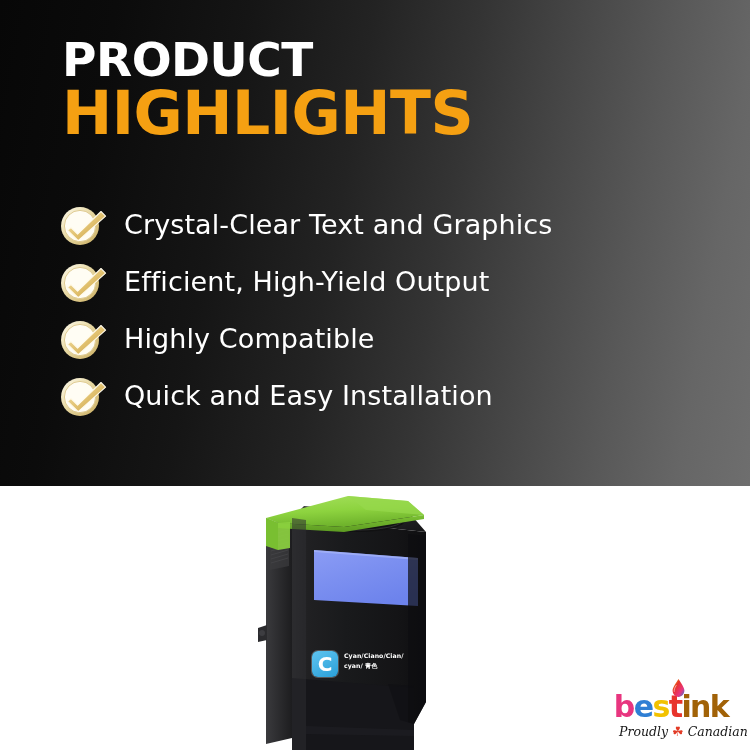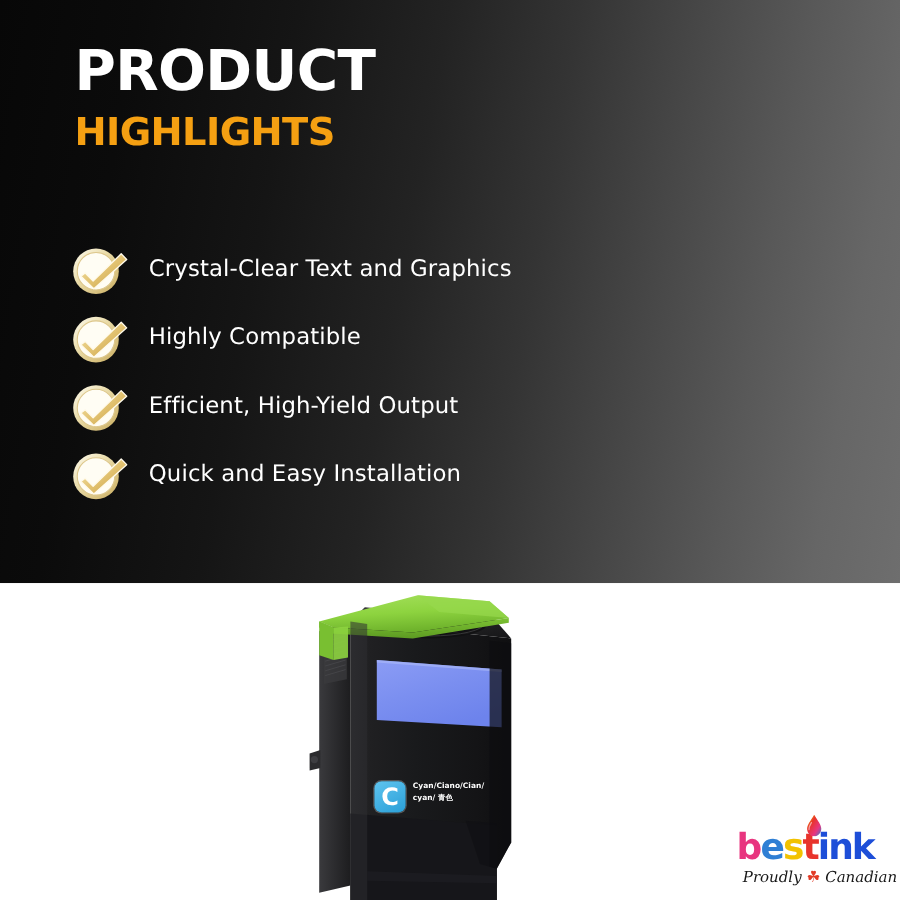--- a/index.html
+++ b/index.html
@@ -44,24 +44,23 @@
     display:block;
     font-family:"DejaVu Sans", sans-serif;
     font-weight:bold;
     font-size:47px;
     letter-spacing:-0.5px;
     color:#ffffff;
     white-space:nowrap;
   }
   .title-line2 {
     display:block;
-    margin-top:11px;
-    font-family:"DejaVu Sans", sans-serif;
-    font-weight:bold;
-    font-size:32px;
+    font-family:"DejaVu Sans", sans-serif;
+    font-weight:bold;
+    font-size:60px;
     letter-spacing:-0.5px;
     color:#f5a012;
     white-space:nowrap;
   }
 
   
   .features {
     position:absolute;
     left:60px; top:196px;
     width:650px;
@@ -75,21 +74,21 @@
   }
   .feature-icon {
     position:relative;
     flex:0 0 auto;
     width:48px; height:44px;
     margin-right:16px;
   }
   .feature-icon svg { display:block; width:48px; height:44px; }
   .feature-label {
     font-family:"DejaVu Sans", sans-serif;
-    font-size:19px;
+    font-size:27px;
     font-weight:400;
     color:#ffffff;
     letter-spacing:0.1px;
     white-space:nowrap;
     line-height:1;
   }
 
   
   .product-area {
     position:absolute;
@@ -147,21 +146,21 @@
     font-weight:bold;
     font-size:30px;
     letter-spacing:-1.6px;
     line-height:1;
     white-space:nowrap;
   }
   .brand-word .l-b { color:#e8357f; }
   .brand-word .l-e { color:#2f7fd4; }
   .brand-word .l-s { color:#f2c200; }
   .brand-word .l-t { color:#e8342c; }
-  .brand-word .l-ink { color:#1d4ed8;margin-top:41px; }
+  .brand-word .l-ink { color:#a16207;margin-top:41px; }
   .brand-drop {
     position:absolute;
     left:68px; top:-13px;
     width:13px; height:18px;
   }
   .brand-drop svg { display:block; width:13px; height:18px; }
 
   .brand-tag {
     margin-top:3px;
     font-family:"DejaVu Serif", serif;
@@ -215,33 +214,33 @@
 
         <li class="feature-row">
           <span class="feature-icon">
             <svg viewBox="0 0 48 44" xmlns="http://www.w3.org/2000/svg">
               <circle cx="20" cy="23" r="19" fill="url(#ringg1)"></circle>
               <circle cx="20" cy="23" r="15.6" fill="#fffdf4"></circle>
               <circle cx="20" cy="23" r="15.6" fill="none" stroke="#ddc78c" stroke-width="0.9"></circle>
               <path d="M11 24.5 L17.6 31.2 L41 8.5 L45.6 13.2 L18.2 37.6 L7.4 27.2 Z" fill="url(#ckg1)" stroke="#fffaea" stroke-width="1.1" stroke-linejoin="round"></path>
             </svg>
           </span>
-          <span class="feature-label">Highly Compatible</span>
+          <span class="feature-label">Efficient, High-Yield Output</span>
         </li>
 
         <li class="feature-row">
           <span class="feature-icon">
             <svg viewBox="0 0 48 44" xmlns="http://www.w3.org/2000/svg">
               <circle cx="20" cy="23" r="19" fill="url(#ringg1)"></circle>
               <circle cx="20" cy="23" r="15.6" fill="#fffdf4"></circle>
               <circle cx="20" cy="23" r="15.6" fill="none" stroke="#ddc78c" stroke-width="0.9"></circle>
               <path d="M11 24.5 L17.6 31.2 L41 8.5 L45.6 13.2 L18.2 37.6 L7.4 27.2 Z" fill="url(#ckg1)" stroke="#fffaea" stroke-width="1.1" stroke-linejoin="round"></path>
             </svg>
           </span>
-          <span class="feature-label">Efficient, High-Yield Output</span>
+          <span class="feature-label">Highly Compatible</span>
         </li>
 
         <li class="feature-row">
           <span class="feature-icon">
             <svg viewBox="0 0 48 44" xmlns="http://www.w3.org/2000/svg">
               <circle cx="20" cy="23" r="19" fill="url(#ringg1)"></circle>
               <circle cx="20" cy="23" r="15.6" fill="#fffdf4"></circle>
               <circle cx="20" cy="23" r="15.6" fill="none" stroke="#ddc78c" stroke-width="0.9"></circle>
               <path d="M11 24.5 L17.6 31.2 L41 8.5 L45.6 13.2 L18.2 37.6 L7.4 27.2 Z" fill="url(#ckg1)" stroke="#fffaea" stroke-width="1.1" stroke-linejoin="round"></path>
             </svg>

